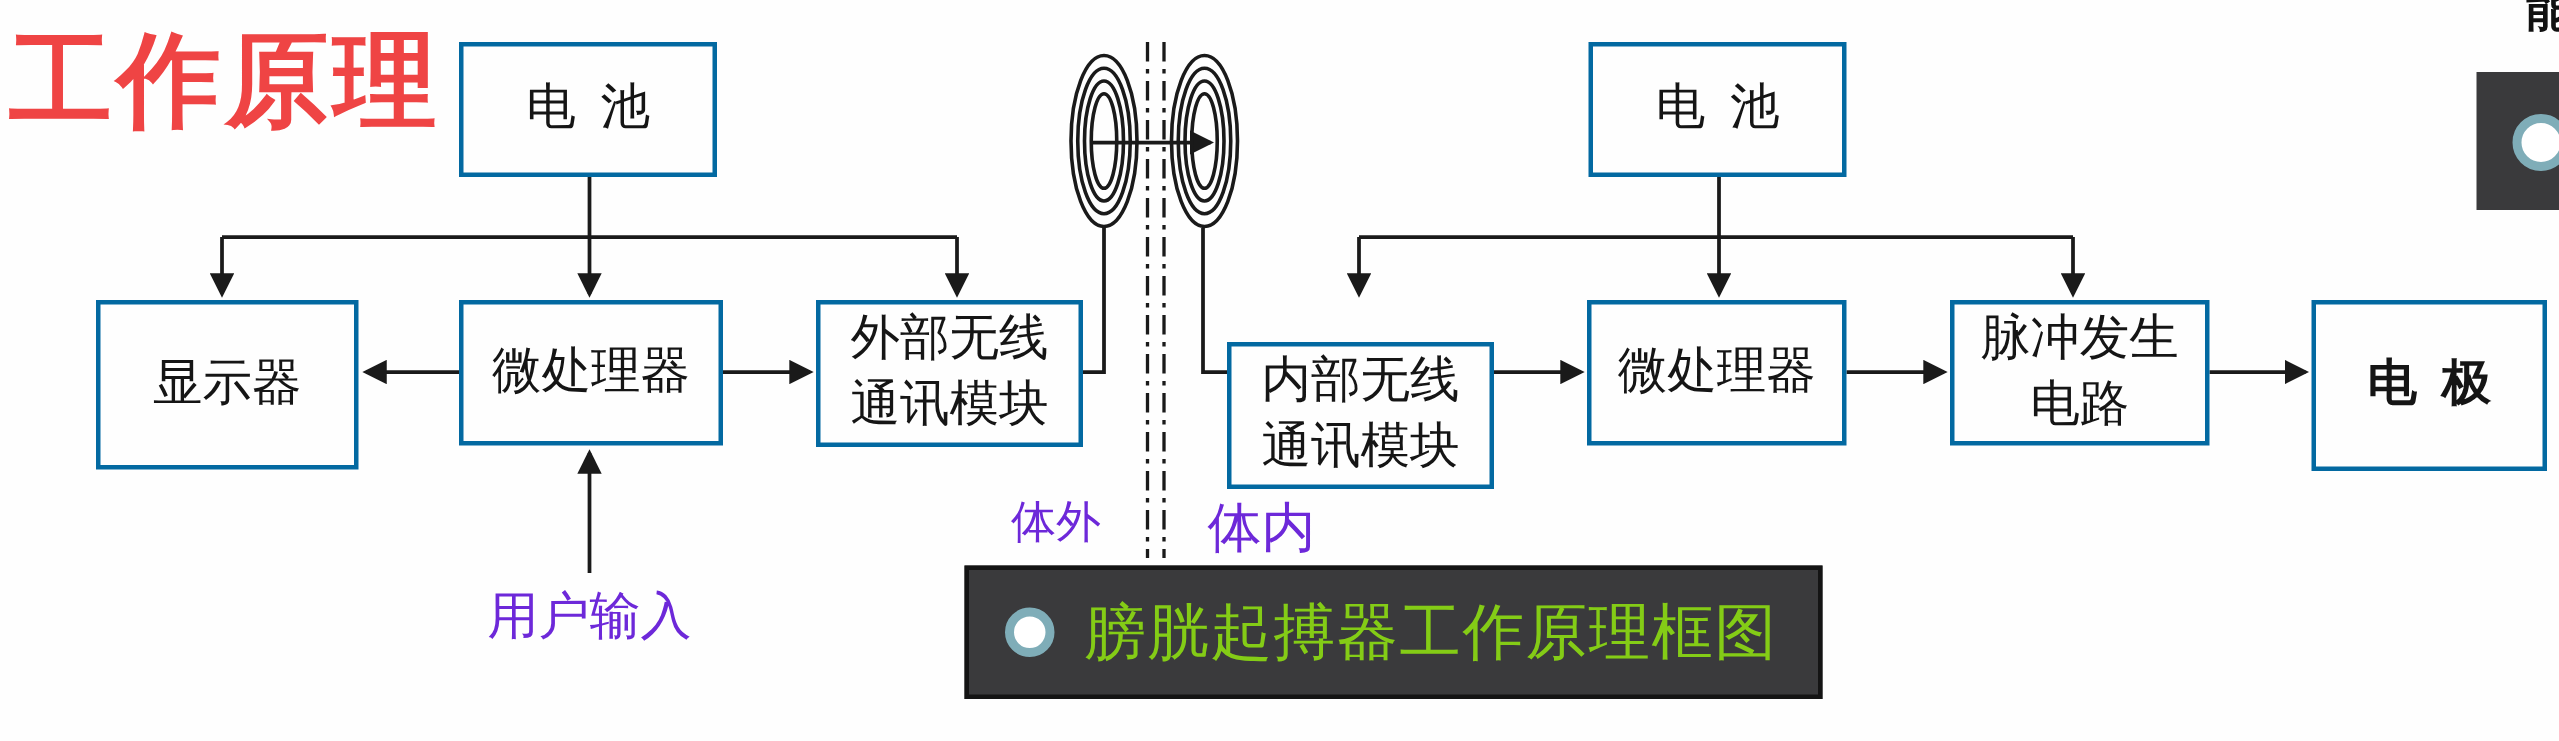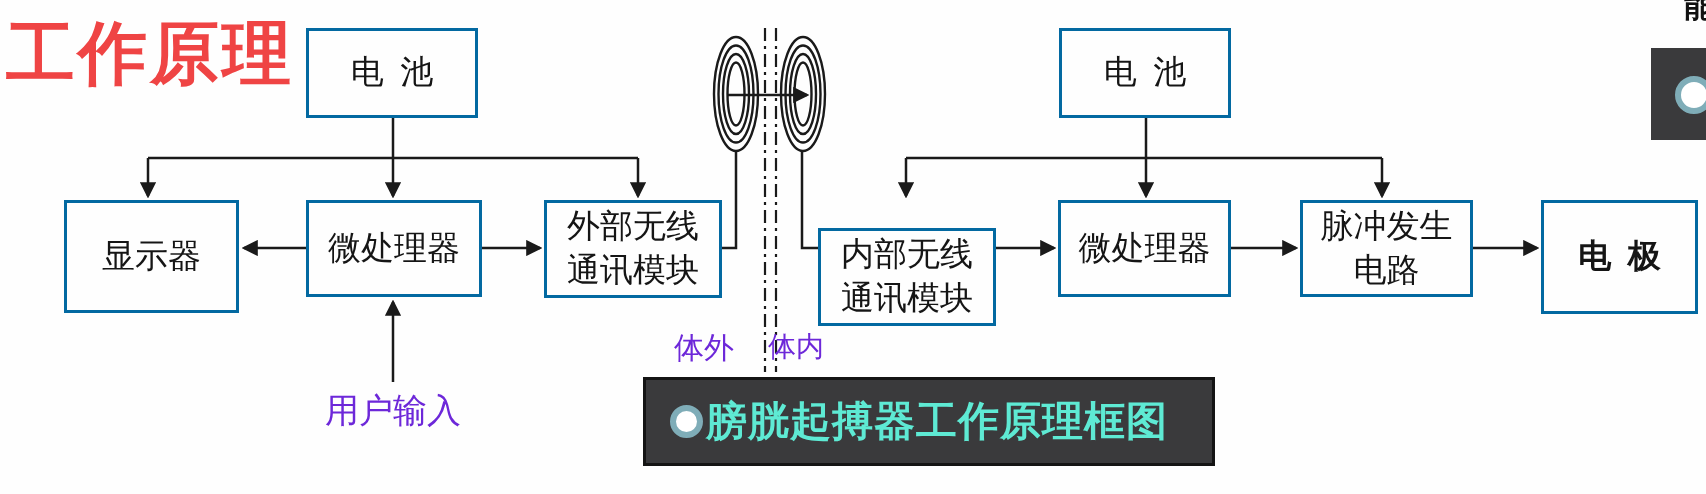--- a/index.html
+++ b/index.html
@@ -33,21 +33,21 @@
     position:absolute;left:643px;top:377px;width:572px;height:89px;
     box-sizing:border-box;border:3px solid #141414;background:#3a3a3c;
     display:flex;align-items:center;padding-left:24px;
   }
   .ring-circle{
     box-sizing:border-box;border-radius:50%;
     background:#ffffff;border:6px solid #7fadb8;
   }
   .caption-bullet{width:33px;height:33px;flex:0 0 auto;}
   .caption-text{
-    margin-left:3px;color:#5eead4;font-weight:700;font-size:41px;
+    margin-left:20px;color:#84cc16;font-weight:400;font-size:41px;
     letter-spacing:1px;white-space:nowrap;
   }
   .corner-badge{
     position:absolute;left:1651px;top:48px;width:92px;height:92px;
     background:#3a3a3c;
   }
   .corner-badge .ring-circle{position:absolute;left:24px;top:28px;width:38px;height:38px;}
   .corner-glyph{
     position:absolute;left:1684px;top:-14px;
     font-size:31px;font-weight:700;color:#111;
@@ -151,21 +151,21 @@
   </div>
 
   <div class="box" style="left:1541px;top:200px;width:157px;height:114px;font-weight:bold;">
     <div class="line">电  极</div>
   </div>
 
   <div class="free-label" style="left:308px;top:388px;width:170px;text-align:center;font-size:34px;">用户输入</div>
 
   <div class="free-label" style="left:674px;top:328px;font-size:30px;">体外</div>
 
-  <div class="free-label" style="left:768px;top:328px;font-size:28px;text-align:right;">体内</div>
+  <div class="free-label" style="left:805px;top:328px;font-size:36px;text-align:right;">体内</div>
 
   <div class="caption-bar">
     <div class="ring-circle caption-bullet"></div>
     <div class="caption-text">膀胱起搏器工作原理框图</div>
   </div>
 
   <div class="corner-glyph">能</div>
   <div class="corner-badge">
     <div class="ring-circle"></div>
   </div>

